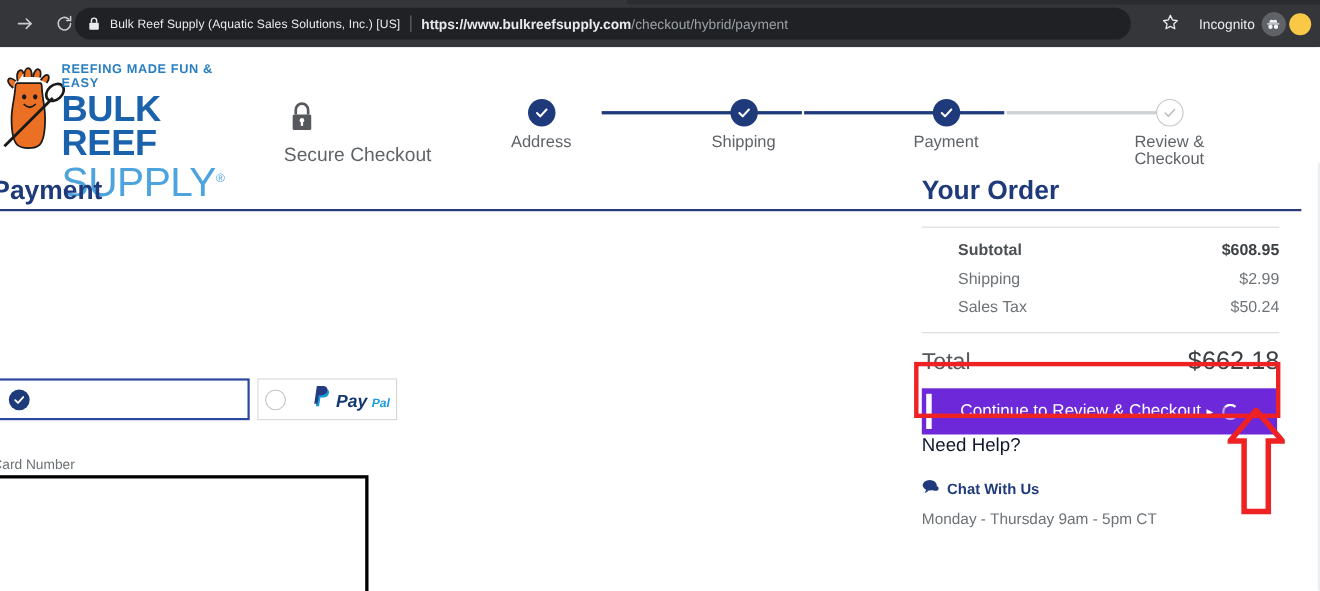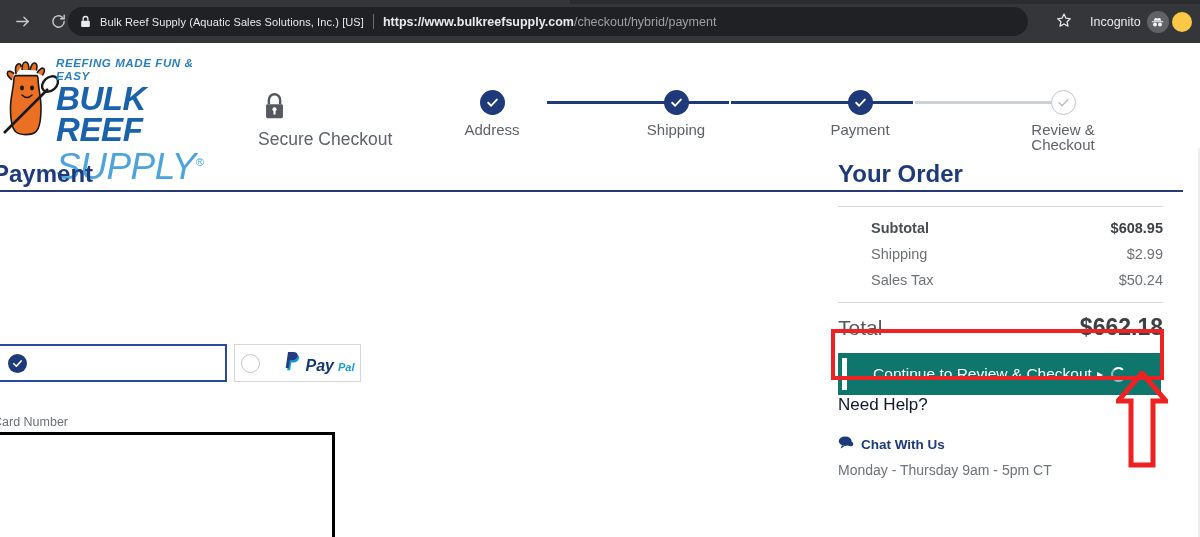--- a/index.html
+++ b/index.html
@@ -64,21 +64,21 @@
     background: #2b2c2f;
   }
 
   
   .site-header {
     position: absolute; left: 0; top: 43px; width: 1200px; height: 105px;
     background: #fff;
   }
   .logo-wrap {
     position: absolute; left: 0px; top: 7px;
-    width: 215px; height: 92px; font-style: italic;
+    width: 215px; height: 92px;
   }
   .mascot { position: absolute; left: 2px; top: 8px; }
   .logo-text { position: absolute; left: 56px; top: 6px; }
   .logo-tag {
     font-size: 11.6px; font-weight: bold; color: #2a7fc1;
     letter-spacing: .55px; font-family: "Liberation Sans", sans-serif;
   }
   .logo-bulk {
     font-size: 33px; font-weight: bold; color: #1b62ad;
     letter-spacing: -.4px; line-height: 31px; margin-top: 1px;
@@ -177,26 +177,26 @@
   .sum-row.first { margin-top: 13px; }
   .sum-label { font-size: 14.5px; color: #6d7276; }
   .sum-label.bold { font-weight: bold; color: #4a4f53; }
   .sum-val { font-size: 14.5px; color: #6d7276; }
   .sum-val.bold { font-weight: bold; color: #3c4145; }
   .total-row {
     display: flex; justify-content: space-between; align-items: baseline;
     margin-top: 11px;
   }
   .total-label { font-size: 21px; color: #55595d; }
-  .total-val { font-size: 23px; font-weight: bold; color: #3c4145; }
+  .total-val { font-size: 23px; font-weight: normal; color: #3c4145; }
 
   .cta-button {
     position: relative; margin-top: 12px;
     width: 323px; height: 42px;
-    background: #0f766e; border: none;
+    background: #6d28d9; border: none;
     display: flex; align-items: center; justify-content: center; gap: 8px;
     color: #ffffff; font-size: 15.5px;
     font-family: "Liberation Sans", sans-serif;
   }
   .cta-caret { font-size: 12px; margin-left: -3px; }
   .spinner {
     width: 15px; height: 15px; border-radius: 50%;
     border: 2px solid rgba(255,255,255,.55);
     border-top-color: #ffffff; border-right-color: transparent;
   }

